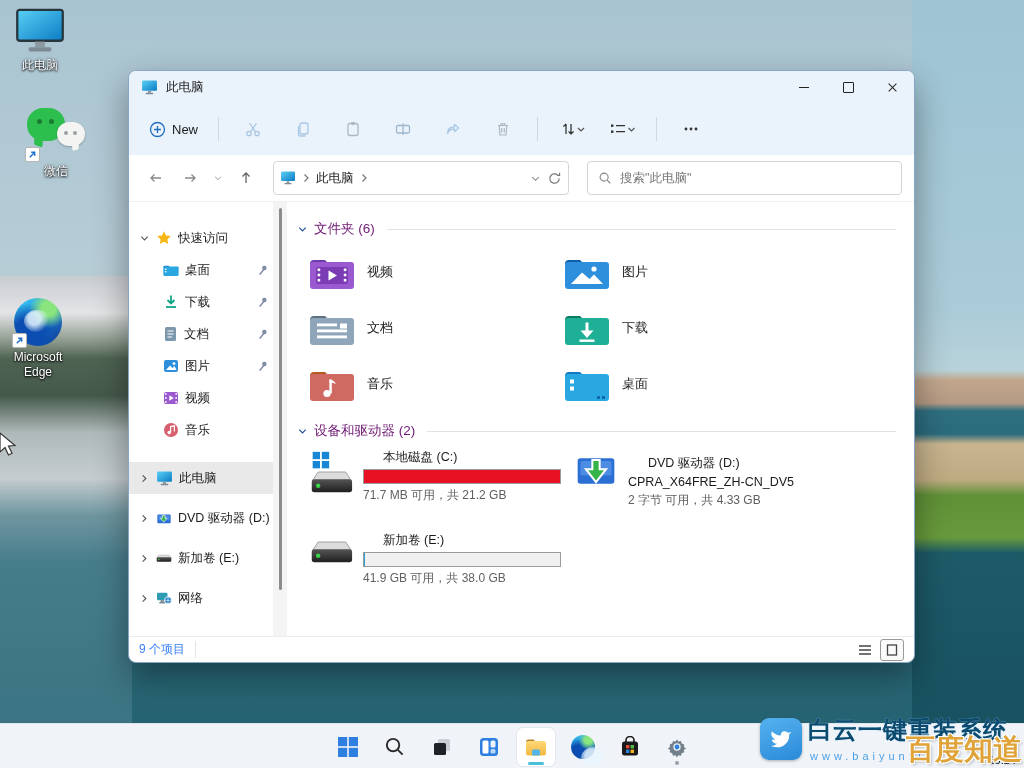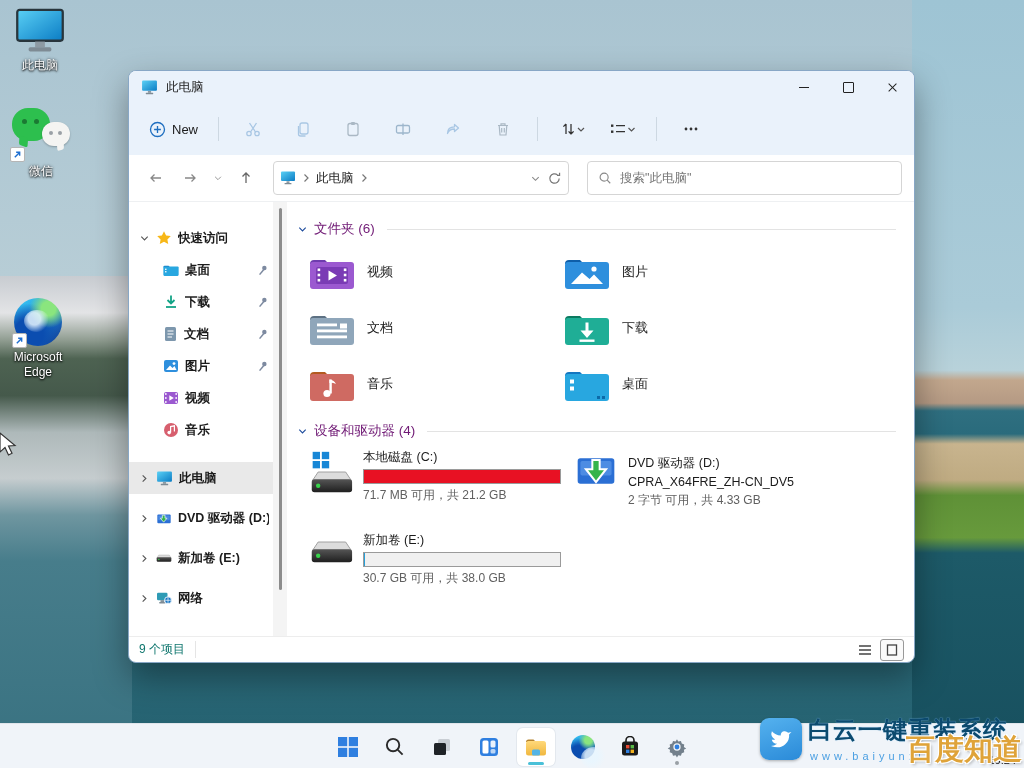--- a/index.html
+++ b/index.html
@@ -74,21 +74,21 @@
   .nav-arrows{display:flex;align-items:center;gap:4px;margin-right:6px;}
   .nav-btn{width:30px;height:30px;display:flex;align-items:center;justify-content:center;border-radius:4px;}
   #addressbox{width:282px;height:32px;border:1px solid #d5d5d5;border-radius:4px;
     display:flex;align-items:center;padding:0 6px;gap:6px;}
   #addressbox .crumb{font-size:12.5px;color:#1b1b1b;}
   #searchbox{margin-left:12px;flex:1;height:32px;border:1px solid #d5d5d5;border-radius:4px;
     display:flex;align-items:center;padding:0 10px;gap:8px;}
   #searchbox .ph{font-size:12.5px;color:#767676;}
   #winbody{flex:1;display:flex;min-height:0;}
   
-  #sidebar{width:144px;flex:0 0 auto;padding-top:20px;overflow:hidden;font-weight:bold;}
+  #sidebar{width:144px;flex:0 0 auto;padding-top:20px;overflow:hidden;}
   .sb-row{height:32px;display:flex;align-items:center;padding:0 4px 0 10px;gap:6px;
     font-size:12.5px;color:#1b1b1b;white-space:nowrap;}
   .sb-row .lbl{overflow:hidden;flex:1;}
   .sb-row.sel{background:#e9e9e9;}
   .sb-indent{padding-left:34px;}
   .sb-gap{height:8px;}
   .pin{margin-left:auto;flex:0 0 auto;}
   #sb-scroll{width:14px;flex:0 0 auto;background:#f4f4f4;position:relative;}
   #sb-thumb{position:absolute;left:6px;top:6px;width:3px;height:88%;
     background:#8c8c8c;border-radius:2px;}
@@ -96,29 +96,29 @@
   #content{flex:1;padding:14px 18px 0 10px;overflow:hidden;}
   .sec-head{display:flex;align-items:center;gap:6px;margin:4px 0 2px 0;}
   .sec-title{font-size:13.5px;color:#701a75;}
   .sec-rule{flex:1;height:1px;background:#e3e3e3;margin-left:6px;}
   .tiles{display:grid;grid-template-columns:255px 255px;margin:6px 0 10px 12px;}
   .tile{height:56px;display:flex;align-items:center;gap:12px;}
   .tile .tlabel{font-size:13px;color:#1b1b1b;}
   .drives{display:grid;grid-template-columns:265px 300px;margin:8px 0 0 12px;row-gap:4px;}
   .drive{display:flex;gap:10px;align-items:flex-start;min-height:60px;}
   .drive .dinfo{display:flex;flex-direction:column;gap:3px;padding-top:1px;}
-  .drive .dname{font-size:12.5px;color:#1b1b1b;}
+  .drive .dname{font-size:12.5px;color:#1b1b1b;margin-left:20px;}
   .drive .dvol{font-size:12.5px;color:#1b1b1b;}
   .drive .dcap{font-size:12px;color:#606060;}
   .bar{width:196px;height:13px;border:1px solid #9a9a9a;background:#f0f0f0;}
   .bar .bar-fill{height:100%;background:#e81123;}
   .bar .bar-fill.blue{background:#26a0da;}
   #statusbar{height:25px;border-top:1px solid #ededed;display:flex;align-items:center;
     padding:0 10px;flex:0 0 auto;}
-  #statusbar .cnt{font-size:12px;color:#0f766e;padding-right:10px;border-right:1px solid #e5e5e5;}
+  #statusbar .cnt{font-size:12px;color:#3b82f6;padding-right:10px;border-right:1px solid #e5e5e5;}
   .status-views{margin-left:auto;display:flex;gap:4px;align-items:center;}
   .sv-btn{width:22px;height:20px;display:flex;align-items:center;justify-content:center;border-radius:3px;}
   .sv-btn.sel{border:1px solid #999;background:#fafafa;}
   
   #taskbar{position:absolute;left:0;top:723px;width:1024px;height:45px;
     background:#f0f4f9;border-top:1px solid #e0e5eb;}
   #tb-center{position:absolute;left:0;right:0;top:0;height:100%;display:flex;
     align-items:center;justify-content:center;gap:9px;}
   .task-ico{width:38px;height:38px;border-radius:6px;display:flex;align-items:center;
     justify-content:center;position:relative;}
@@ -173,21 +173,21 @@
 
 <div class="dicon" style="left:2px;top:8px;">
   <svg width="52" height="46" viewBox="0 0 32 28">
     <rect x="2" y="1" width="28" height="19" rx="1.5" fill="url(#gscreen)" stroke="#28353c" stroke-width="1.4"></rect>
     <rect x="13" y="20.5" width="6" height="3.5" fill="#8d9aa3"></rect>
     <rect x="9" y="24" width="14" height="2.6" rx="1" fill="#7e8b94"></rect>
   </svg>
   <div class="dlabel">此电脑</div>
 </div>
 
-<div class="dicon" style="left:3px;top:108px;">
+<div class="dicon" style="left:18px;top:108px;">
   <div class="wechat-wrap">
     <div class="wc-big">
         <i style="left:10px;"></i>
         <i style="left:22px;"></i>
       </div>
     <div class="wc-small">
         <i style="left:7px;"></i>
         <i style="left:16px;"></i>
       </div>
     <div class="shortcut-badge">
@@ -567,21 +567,21 @@
               <rect x="38" y="30" width="3" height="3" fill="#0d6aa8"></rect>
           </svg>
           <span class="tlabel">桌面</span>
         </div>
       </div>
 
       <div class="sec-head">
         <svg width="11" height="11" viewBox="0 0 12 12">
             <path d="M2.5 4 l3.5 3.5 3.5-3.5" fill="none" stroke="#1b4a9c" stroke-width="1.2"></path>
           </svg>
-        <span class="sec-title">设备和驱动器 (4)</span>
+        <span class="sec-title">设备和驱动器 (2)</span>
         <div class="sec-rule"></div>
       </div>
 
       <div class="drives">
         <div class="drive">
           <svg width="44" height="48" viewBox="0 0 48 52">
             <rect x="4" y="4" width="8" height="8" fill="#1787d6"></rect>
               <rect x="14" y="4" width="8" height="8" fill="#1787d6"></rect>
             <rect x="4" y="14" width="8" height="8" fill="#1787d6"></rect>
               <rect x="14" y="14" width="8" height="8" fill="#1787d6"></rect>
@@ -613,21 +613,21 @@
           <svg width="44" height="48" viewBox="0 0 48 52">
             <path d="M10 26 H40 L46 35 H4 Z" fill="#dcdcdc" stroke="#9a9a9a"></path>
             <rect x="3" y="34" width="44" height="14" rx="3" fill="url(#gdrive)"></rect>
             <circle cx="10" cy="41" r="2.4" fill="#37d24a"></circle>
           </svg>
           <div class="dinfo" style="padding-top:14px;">
             <span class="dname">新加卷 (E:)</span>
             <div class="bar">
                 <div class="bar-fill blue" style="width: 0.3%;"></div>
               </div>
-            <span class="dcap">30.7 GB 可用，共 38.0 GB</span>
+            <span class="dcap">41.9 GB 可用，共 38.0 GB</span>
           </div>
         </div>
       </div>
     </div>
   </div>
 
   <div id="statusbar">
     <span class="cnt">9 个项目</span>
     <div class="status-views">
       <div class="sv-btn">

